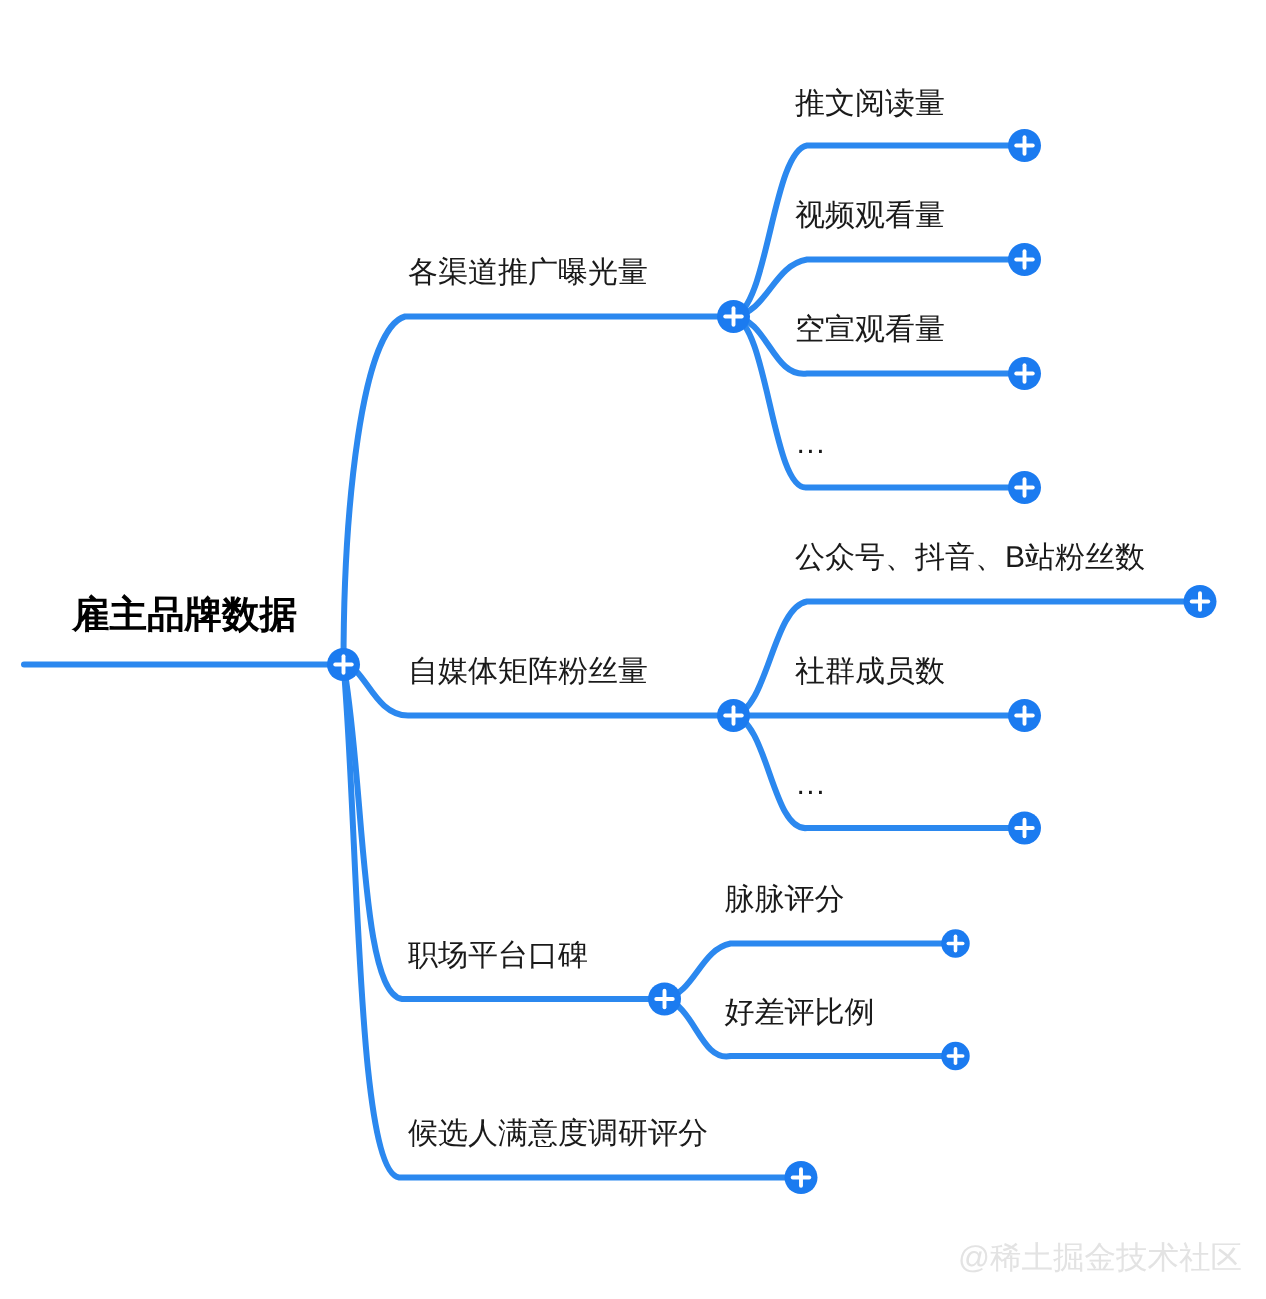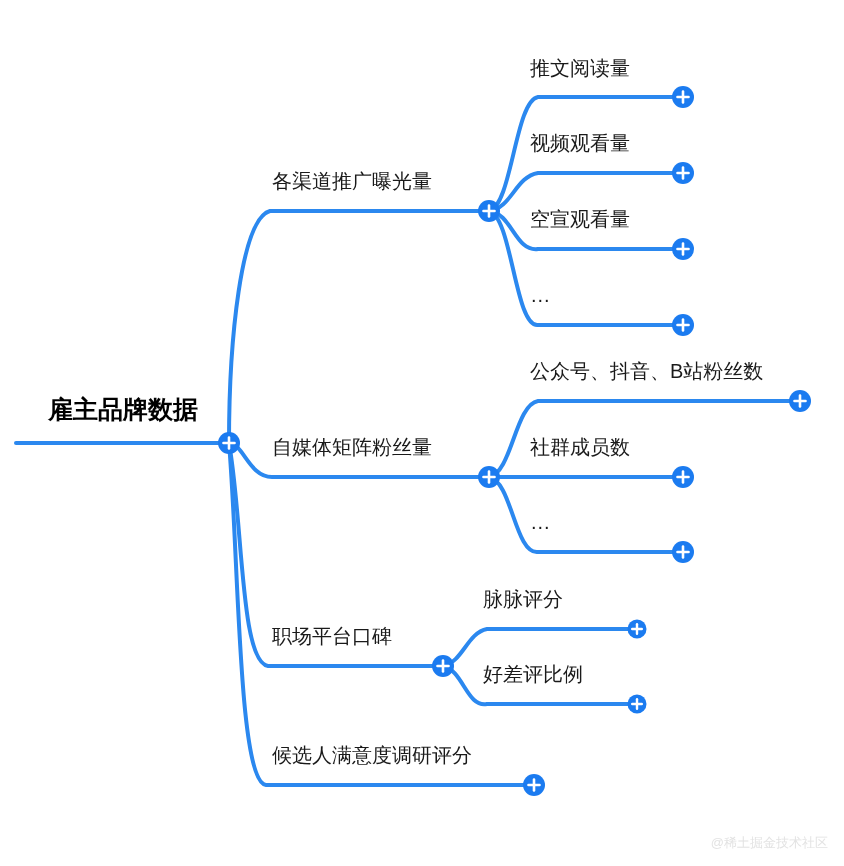--- a/index.html
+++ b/index.html
@@ -55,21 +55,21 @@
   }
   .label-text.ellipsis {
     font-size: 20px;
     letter-spacing: 1px;
   }
   .watermark {
     position: absolute;
     right: 16px;
     bottom: 14px;
     font-family: "Liberation Sans", "DejaVu Sans", sans-serif;
-    font-size: 13px;
+    font-size: 21px;
     color: #e3e3e3;
     user-select: none;
     white-space: nowrap;
   }
 </style>
 </head>
 <body>
 
 <svg id="mindmap-canvas" viewBox="0 0 844 866" xmlns="http://www.w3.org/2000/svg">
 

